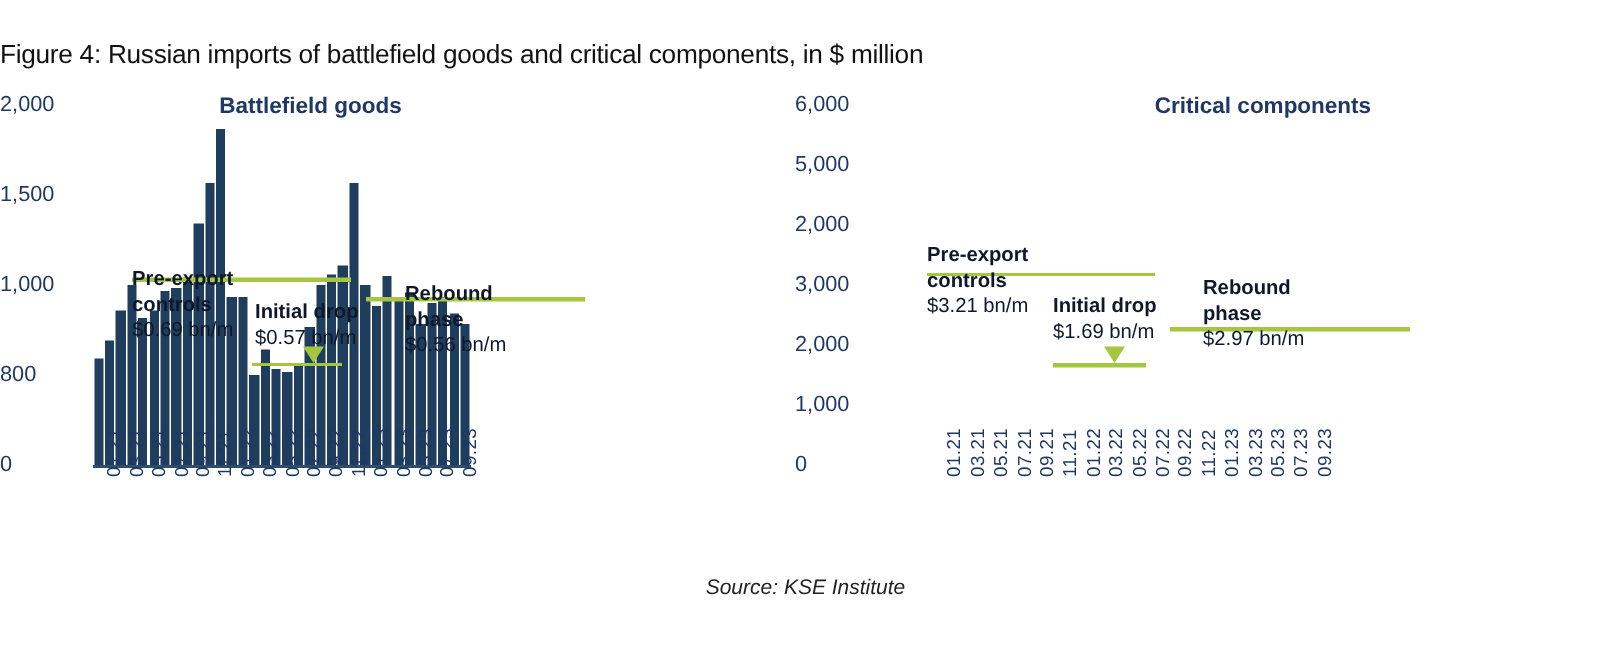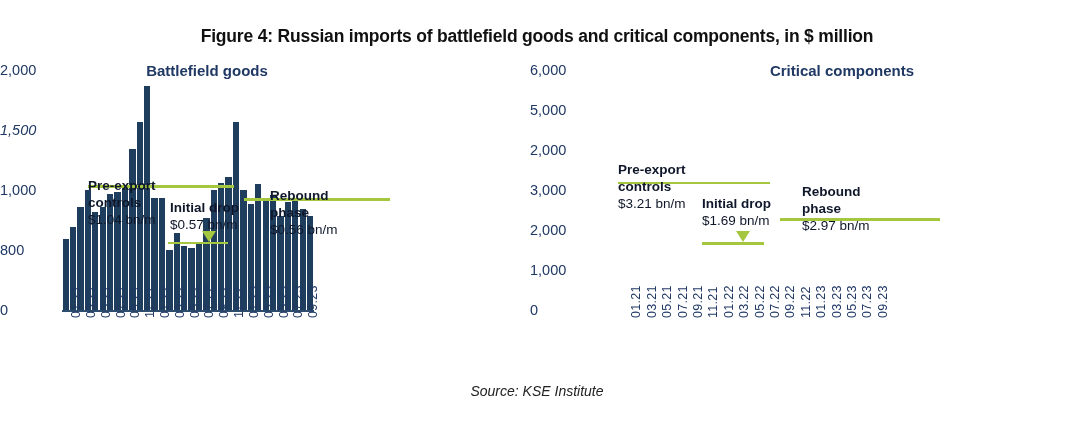--- a/index.html
+++ b/index.html
@@ -2,22 +2,22 @@
 <html><head>
 <meta charset="utf-8">
 <style>
   html,body{margin:0;padding:0;}
   body{
     width:1074px;height:436px;background:#ffffff;
     font-family:"Liberation Sans",sans-serif;
     color:#1F3864;overflow:hidden;position:relative;
   }
   #figure-title{
-    position:absolute;left:0;top:26px;width:1074px;text-align:center;
-    font-size:17.5px;font-weight:bold;color:#111111;letter-spacing:-0.2px;
+    position:absolute;left:0;top:26px;width:1074px;
+    font-size:17.5px;font-weight:normal;color:#111111;letter-spacing:-0.2px;
   }
   .panel{position:absolute;top:58px;height:310px;}
   #panel-left{left:0px;width:530px;}
   #panel-right{left:530px;width:544px;}
 
   .panel-title{
     position:absolute;top:4px;width:100%;text-align:center;
     font-size:15px;font-weight:bold;color:#1F3864;
   }
   #panel-left .panel-title{left:-58px;}
@@ -69,21 +69,21 @@
 <body>
 
 <div id="figure-title">Figure 4: Russian imports of battlefield goods and critical components, in $ million</div>
 
 <div class="panel" id="panel-left">
   <div class="panel-title">Battlefield goods</div>
   <div class="yaxis" id="yaxis-left">
       <div class="ytick" style="top: 252px;">0</div>
       <div class="ytick" style="top: 192px;">800</div>
       <div class="ytick" style="top: 132px;">1,000</div>
-      <div class="ytick" style="top: 72px; font-style: italic;">1,500</div>
+      <div class="ytick" style="top: 72px;">1,500</div>
       <div class="ytick" style="top: 12px;">2,000</div>
     </div>
   <div class="plot" id="plot-left">
     <div class="bars" id="bars-left">
         <div class="bar" style="height: 70.8px; background: rgb(31, 62, 94);"></div>
         <div class="bar" style="height: 82.8px; background: rgb(31, 62, 94);"></div>
         <div class="bar" style="height: 103.2px; background: rgb(31, 62, 94);"></div>
         <div class="bar" style="height: 120px; background: rgb(31, 62, 94);"></div>
         <div class="bar" style="height: 98.4px; background: rgb(31, 62, 94);"></div>
         <div class="bar" style="height: 103.2px; background: rgb(31, 62, 94);"></div>
@@ -133,21 +133,21 @@
       <div class="xlab" style="left: 246.924px; top: 4px;">01.23</div>
       <div class="xlab" style="left: 261.747px; top: 4px;">03.23</div>
       <div class="xlab" style="left: 276.571px; top: 4px;">05.23</div>
       <div class="xlab" style="left: 291.394px; top: 4px;">07.23</div>
       <div class="xlab" style="left: 306.218px; top: 4px;">09.23</div>
     </div>
 <div class="avgline" style="left: 88px; width: 146px; top: 127.2px;"></div>
     <div class="anno" style="left: 88px; top: 120px;">
       <div>Pre-export</div>
       <div>controls</div>
-      <div class="amount">$1.04 bn/m</div>
+      <div class="amount">$0.69 bn/m</div>
     </div>
     <div class="avgline" style="left: 168px; width: 60px; top: 183.6px;"></div>
     <div class="anno" style="left: 170px; top: 142px;">
       <div>Initial drop</div>
       <div class="amount">$0.57 bn/m</div>
     </div>
     <div class="arrow" style="left: 208px; top: 196px;"></div>
     <div class="arrowhead" style="left: 202.3px; top: 172.6px;"></div>
     <div class="avgline" style="left: 244px; width: 146px; top: 140.4px;"></div>
     <div class="anno" style="left: 270px; top: 130px;">

